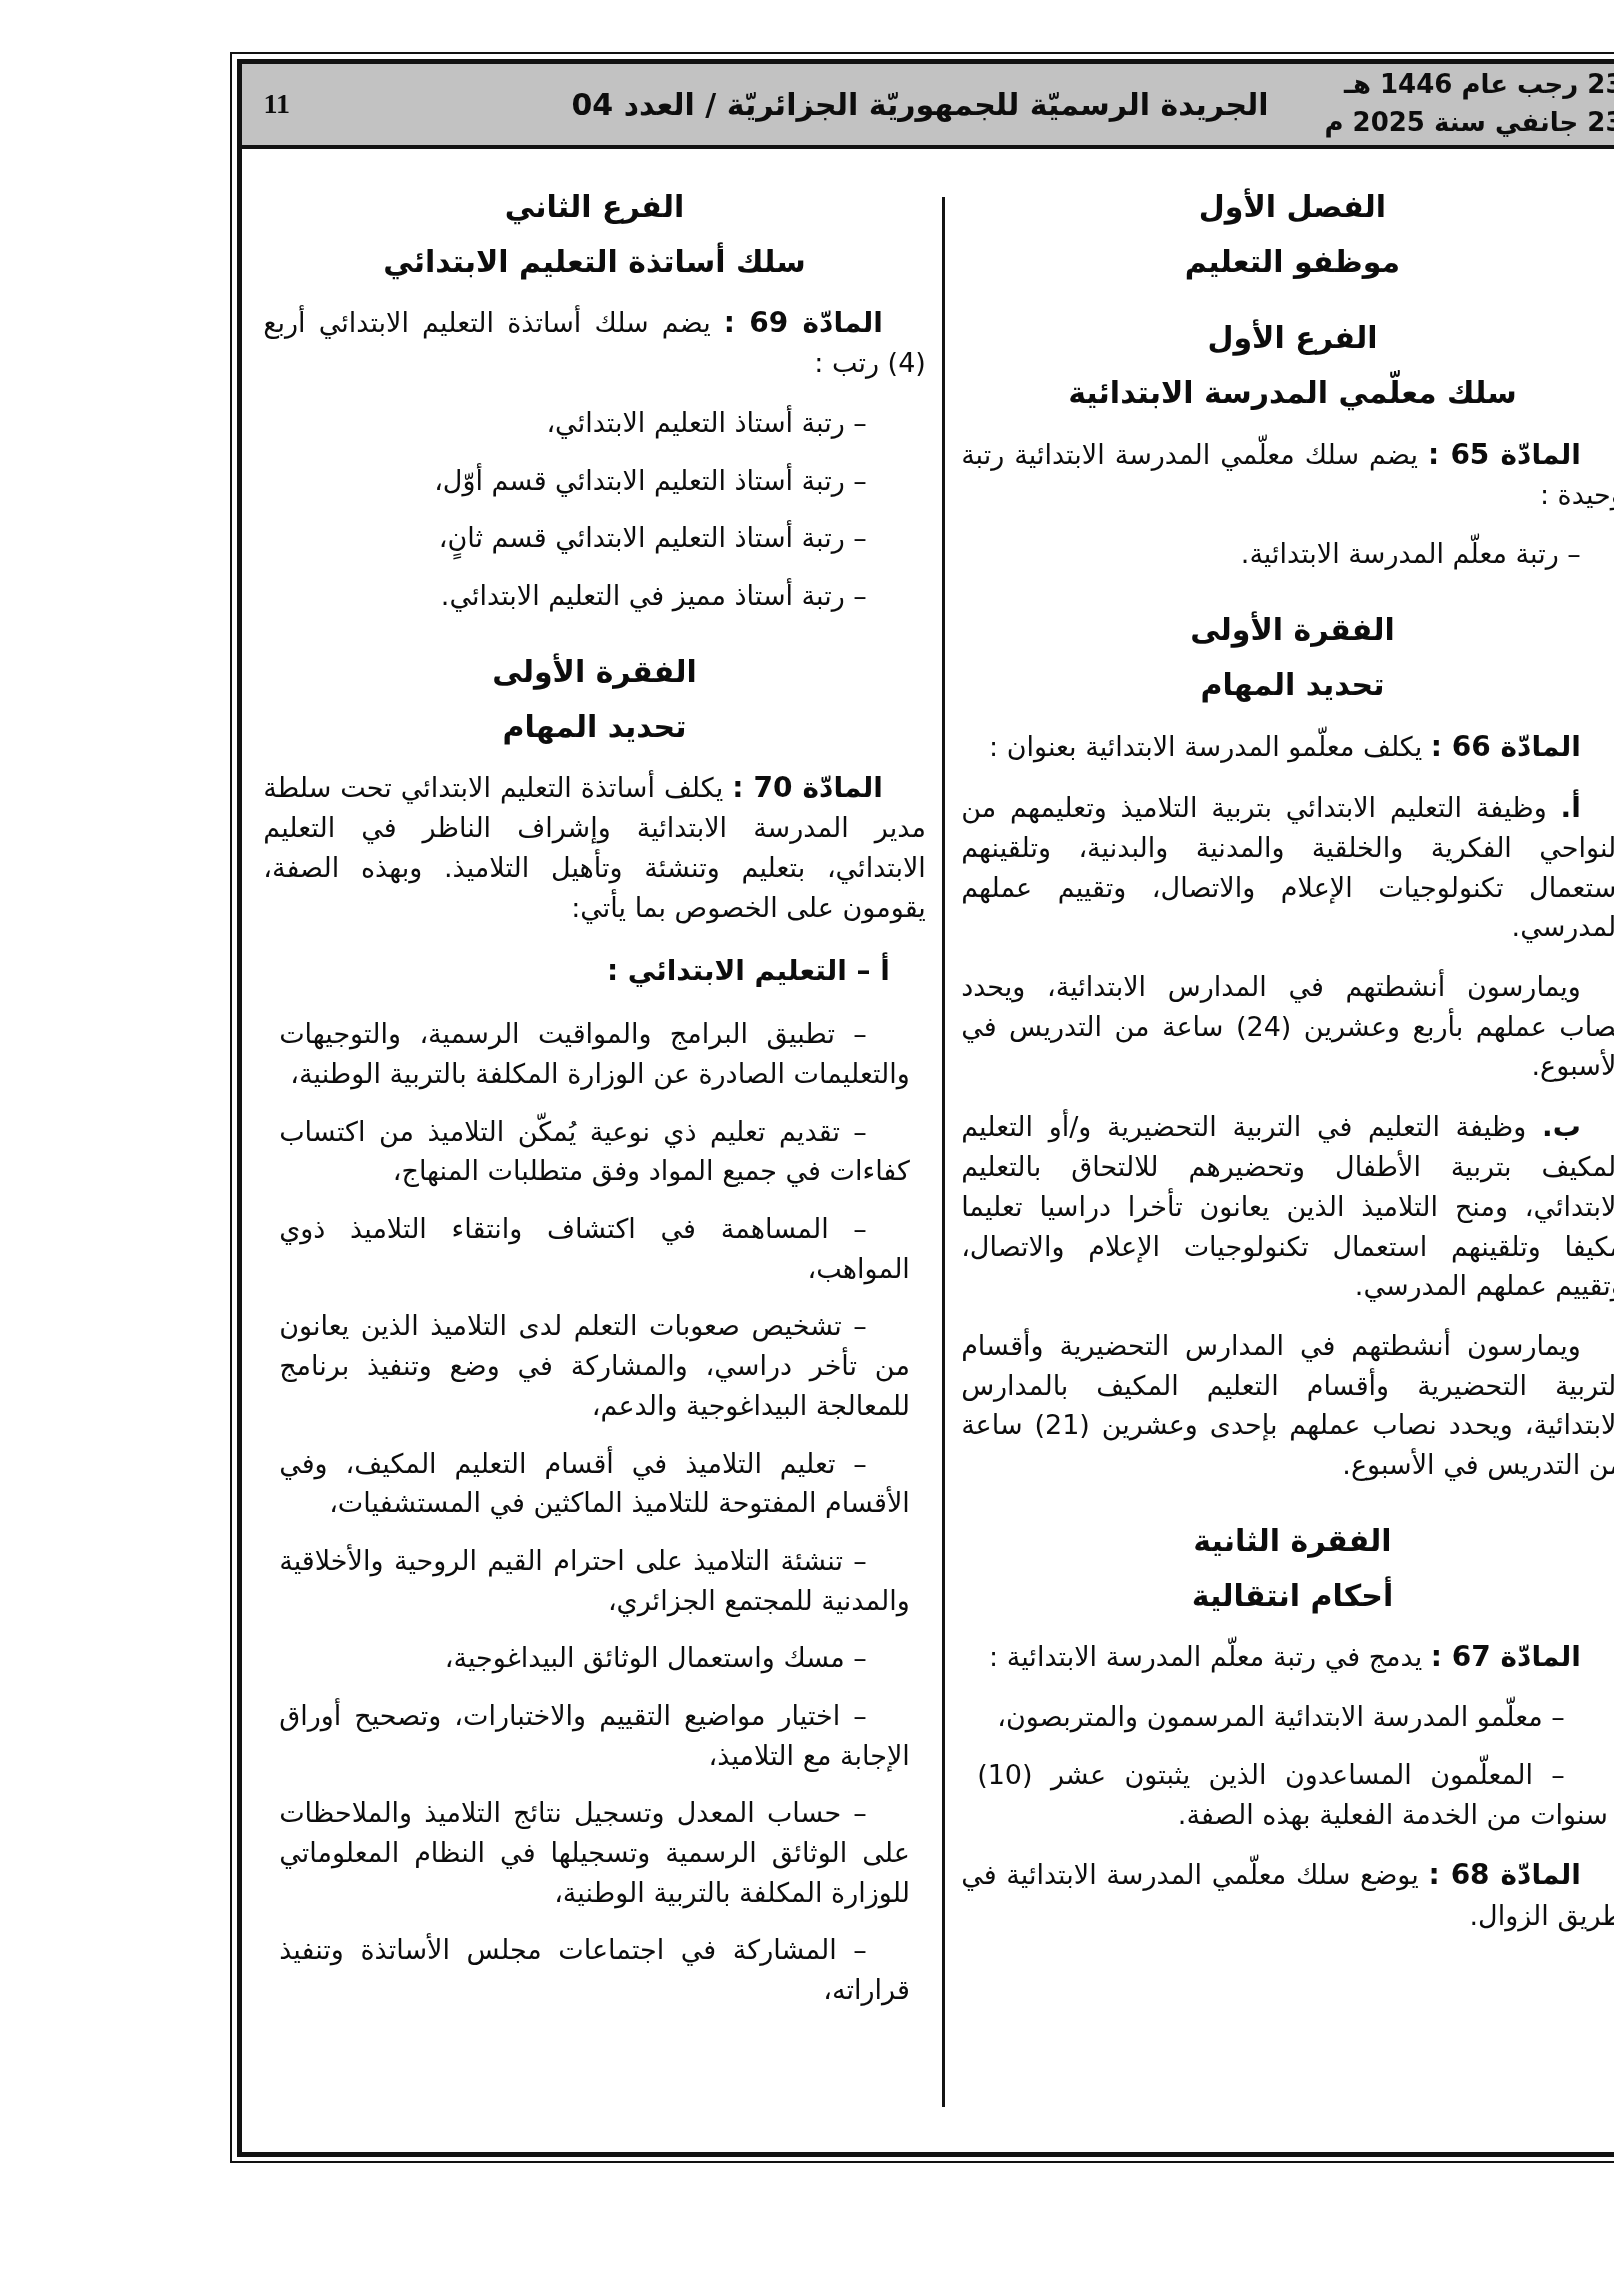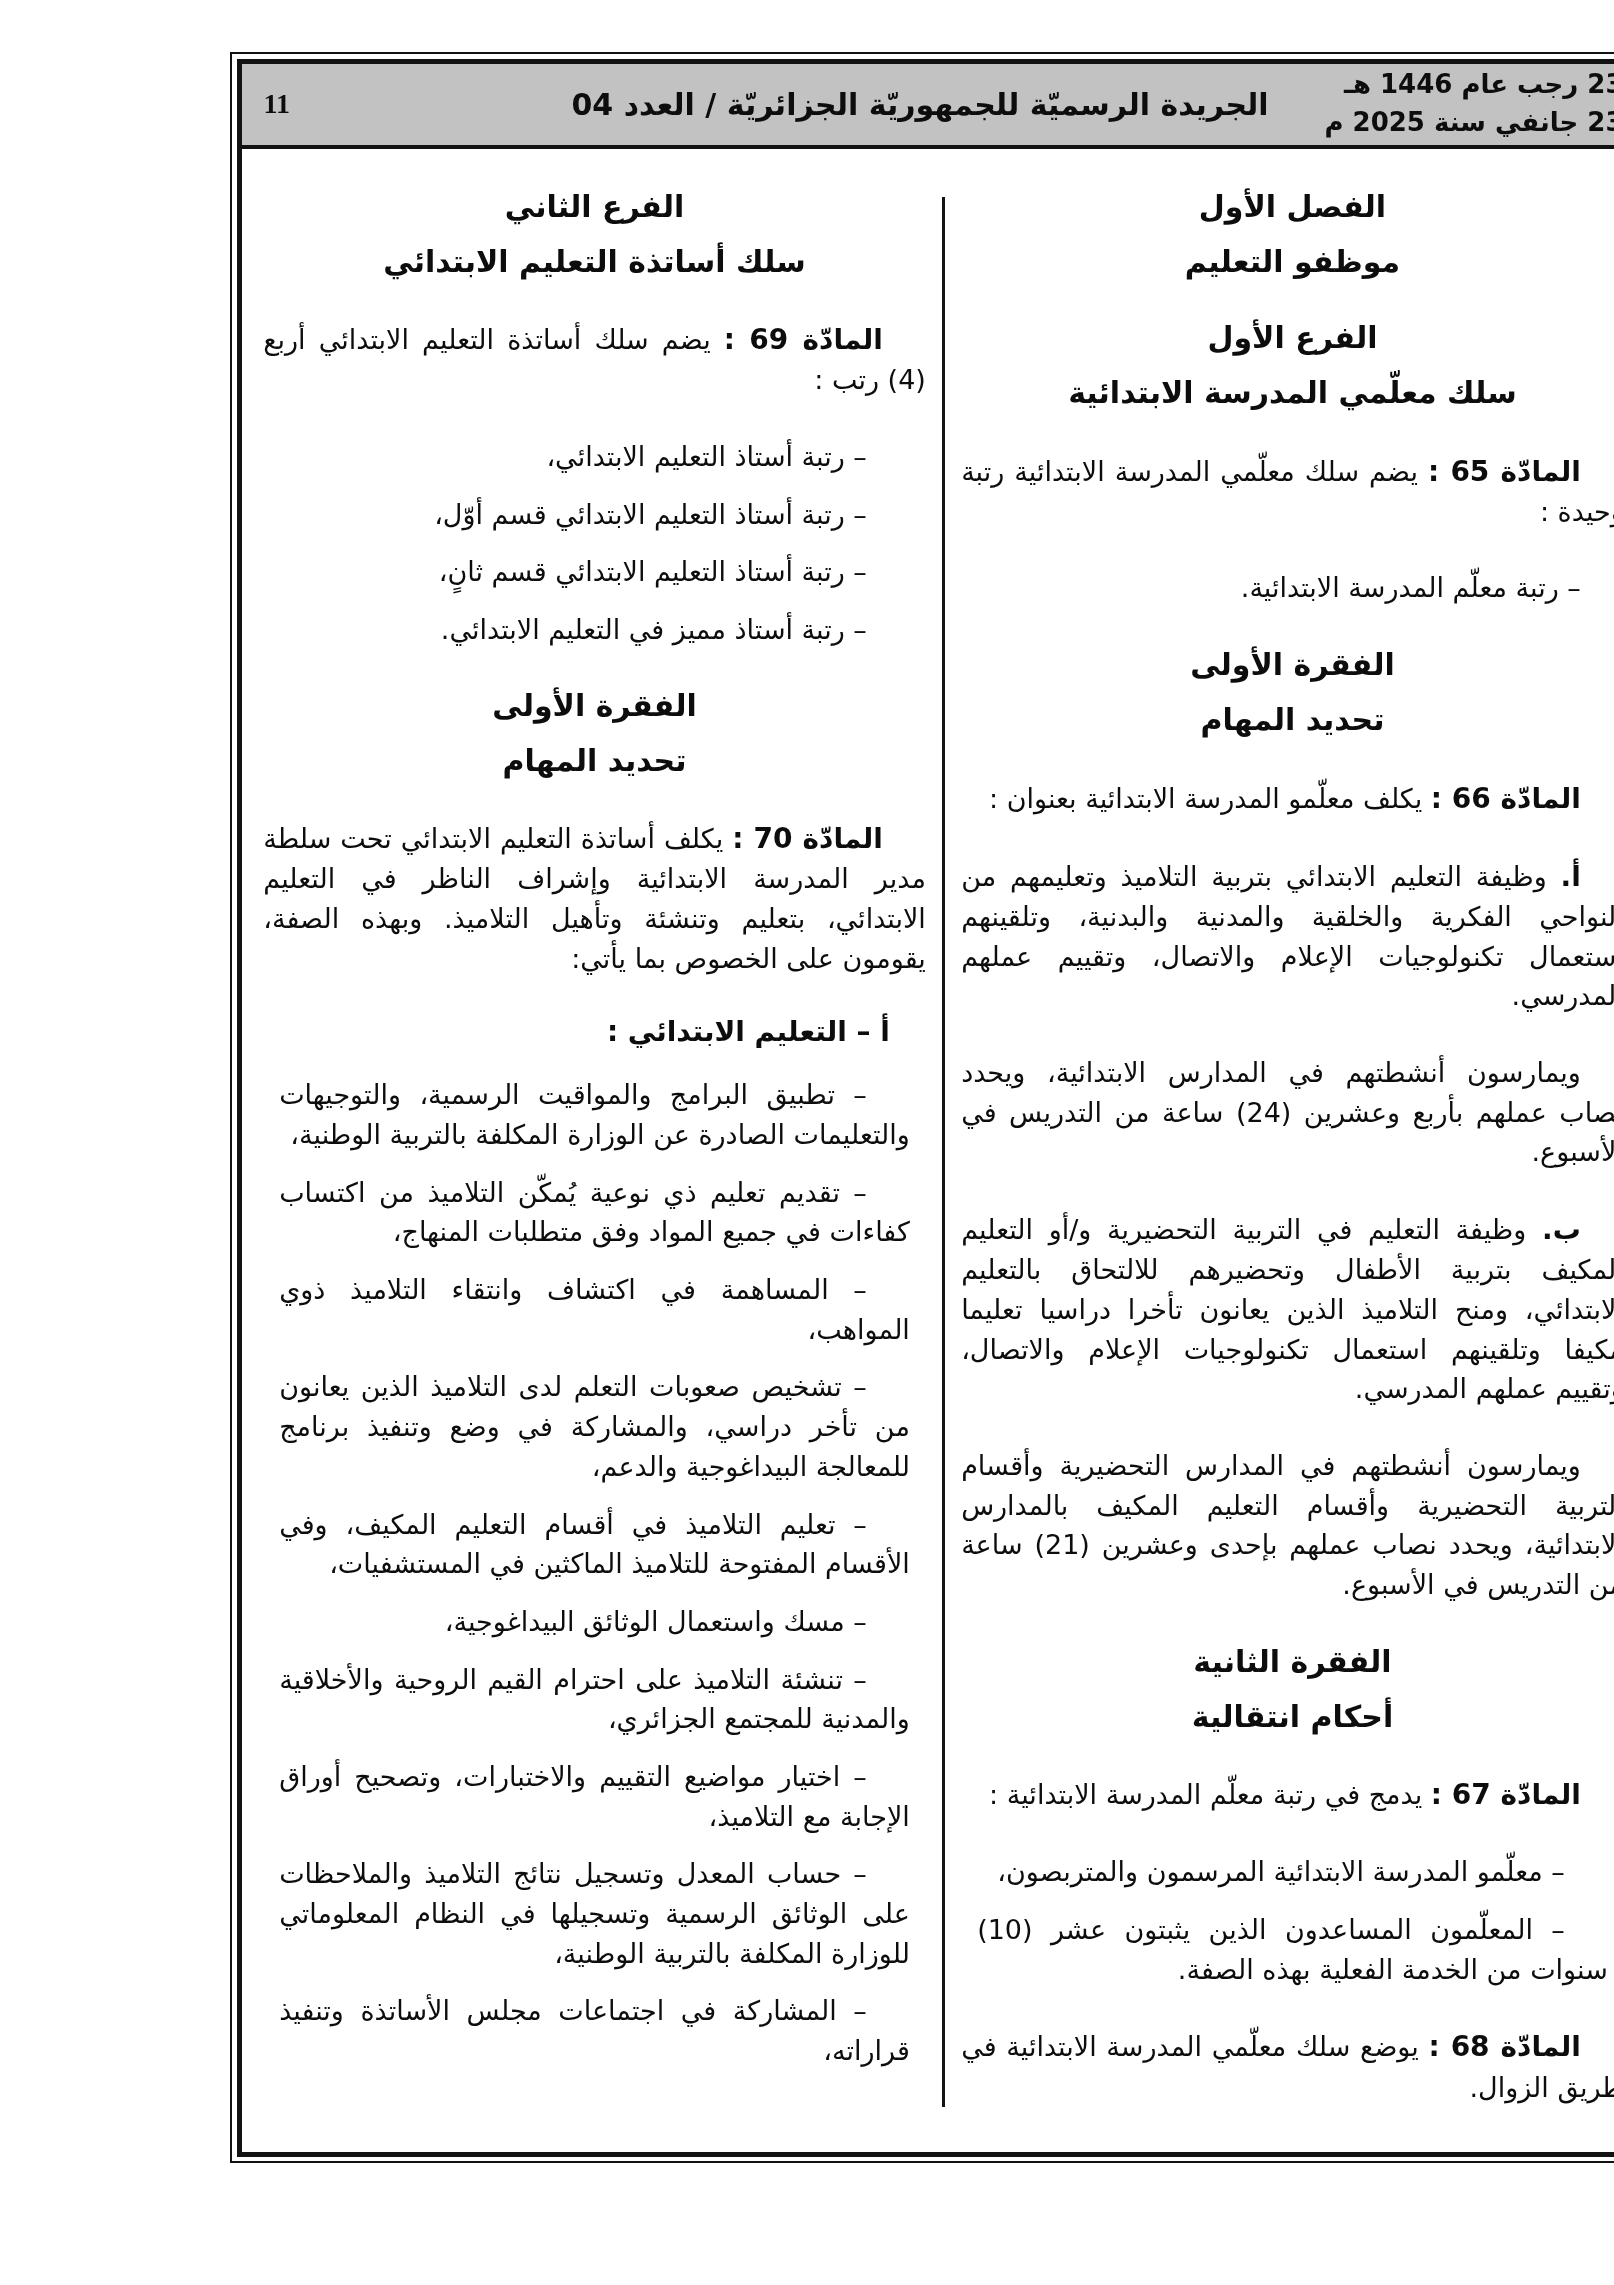--- a/index.html
+++ b/index.html
@@ -82,21 +82,21 @@
     font-weight: bold;
     font-size: 30px;
     line-height: 1.35;
     margin: 14.5px 0 9px;
   }
   .h.gap { margin-top: 36px; }
   .para {
     font-size: 27px;
     line-height: 1.47;
     text-align: justify;
-    margin: 37px 0;
+    margin: 20px 0;
     text-indent: 43px;
   }
   .para.tight { margin: 18px 16px; }
   .article-label, .lead { font-weight: bold; font-size: 28px; }
   .subhead-inline {
     font-weight: bold;
     font-size: 28px;
     text-indent: 36px;
     margin: 27px 0;
     text-align: right;
@@ -167,22 +167,22 @@
 
           <p class="para"><span class="article-label">المادّة 70 :</span> <span>يكلف أساتذة التعليم الابتدائي تحت سلطة مدير المدرسة الابتدائية وإشراف الناظر في التعليم الابتدائي، بتعليم وتنشئة وتأهيل التلاميذ. وبهذه الصفة، يقومون على الخصوص بما يأتي:</span></p>
 
           <p class="subhead-inline">أ – التعليم الابتدائي :</p>
 
           <p class="para tight">– تطبيق البرامج والمواقيت الرسمية، والتوجيهات والتعليمات الصادرة عن الوزارة المكلفة بالتربية الوطنية،</p>
           <p class="para tight">– تقديم تعليم ذي نوعية يُمكّن التلاميذ من اكتساب كفاءات في جميع المواد وفق متطلبات المنهاج،</p>
           <p class="para tight">– المساهمة في اكتشاف وانتقاء التلاميذ ذوي المواهب،</p>
           <p class="para tight">– تشخيص صعوبات التعلم لدى التلاميذ الذين يعانون من تأخر دراسي، والمشاركة في وضع وتنفيذ برنامج للمعالجة البيداغوجية والدعم،</p>
           <p class="para tight">– تعليم التلاميذ في أقسام التعليم المكيف، وفي الأقسام المفتوحة للتلاميذ الماكثين في المستشفيات،</p>
+          <p class="para tight">– تنشئة التلاميذ على احترام القيم الروحية والأخلاقية والمدنية للمجتمع الجزائري،</p>
           <p class="para tight">– مسك واستعمال الوثائق البيداغوجية،</p>
-          <p class="para tight">– تنشئة التلاميذ على احترام القيم الروحية والأخلاقية والمدنية للمجتمع الجزائري،</p>
           <p class="para tight">– اختيار مواضيع التقييم والاختبارات، وتصحيح أوراق الإجابة مع التلاميذ،</p>
           <p class="para tight">– حساب المعدل وتسجيل نتائج التلاميذ والملاحظات على الوثائق الرسمية وتسجيلها في النظام المعلوماتي للوزارة المكلفة بالتربية الوطنية،</p>
           <p class="para tight">– المشاركة في اجتماعات مجلس الأساتذة وتنفيذ قراراته،</p>
         </div>
 
       </div>
     </div>
   </div>
 </div>
 

